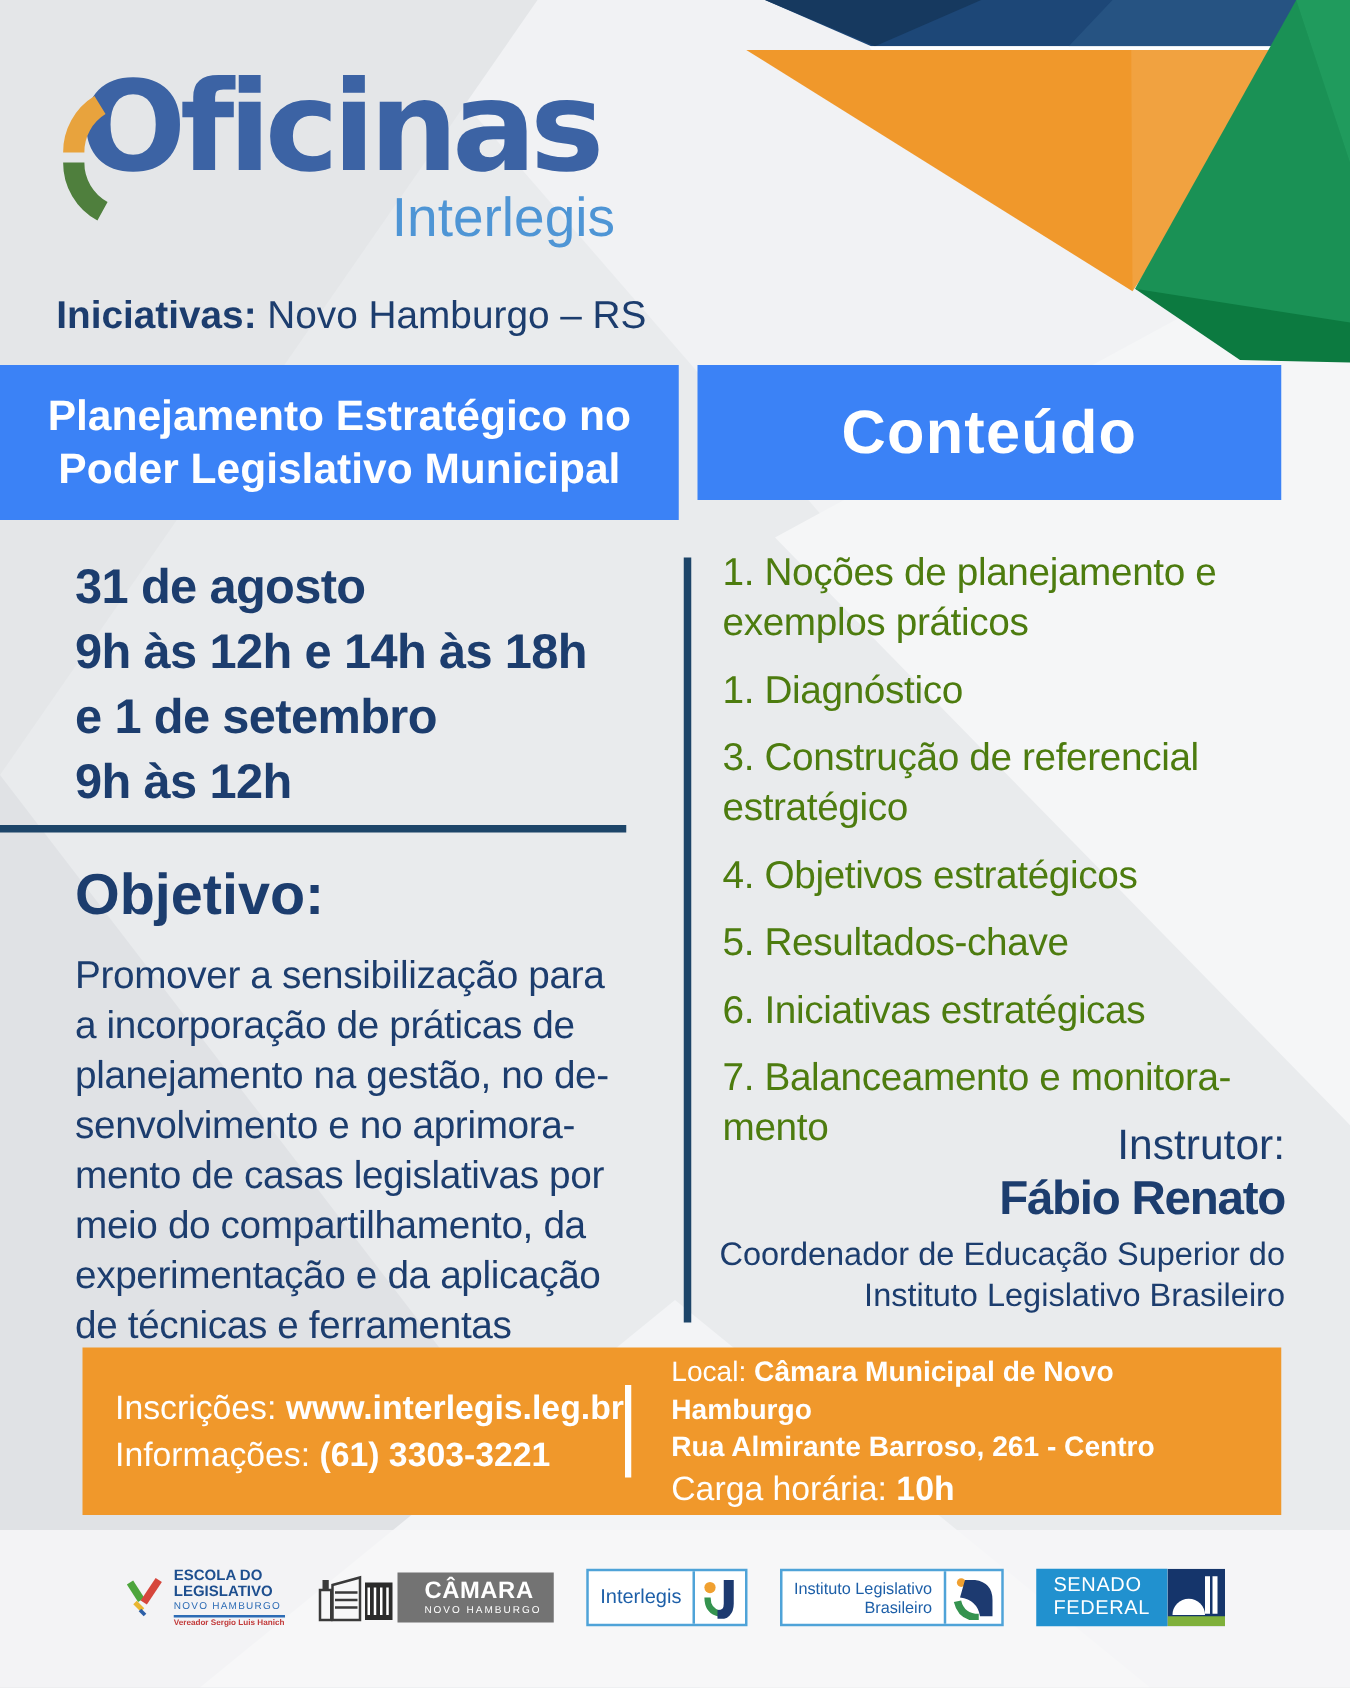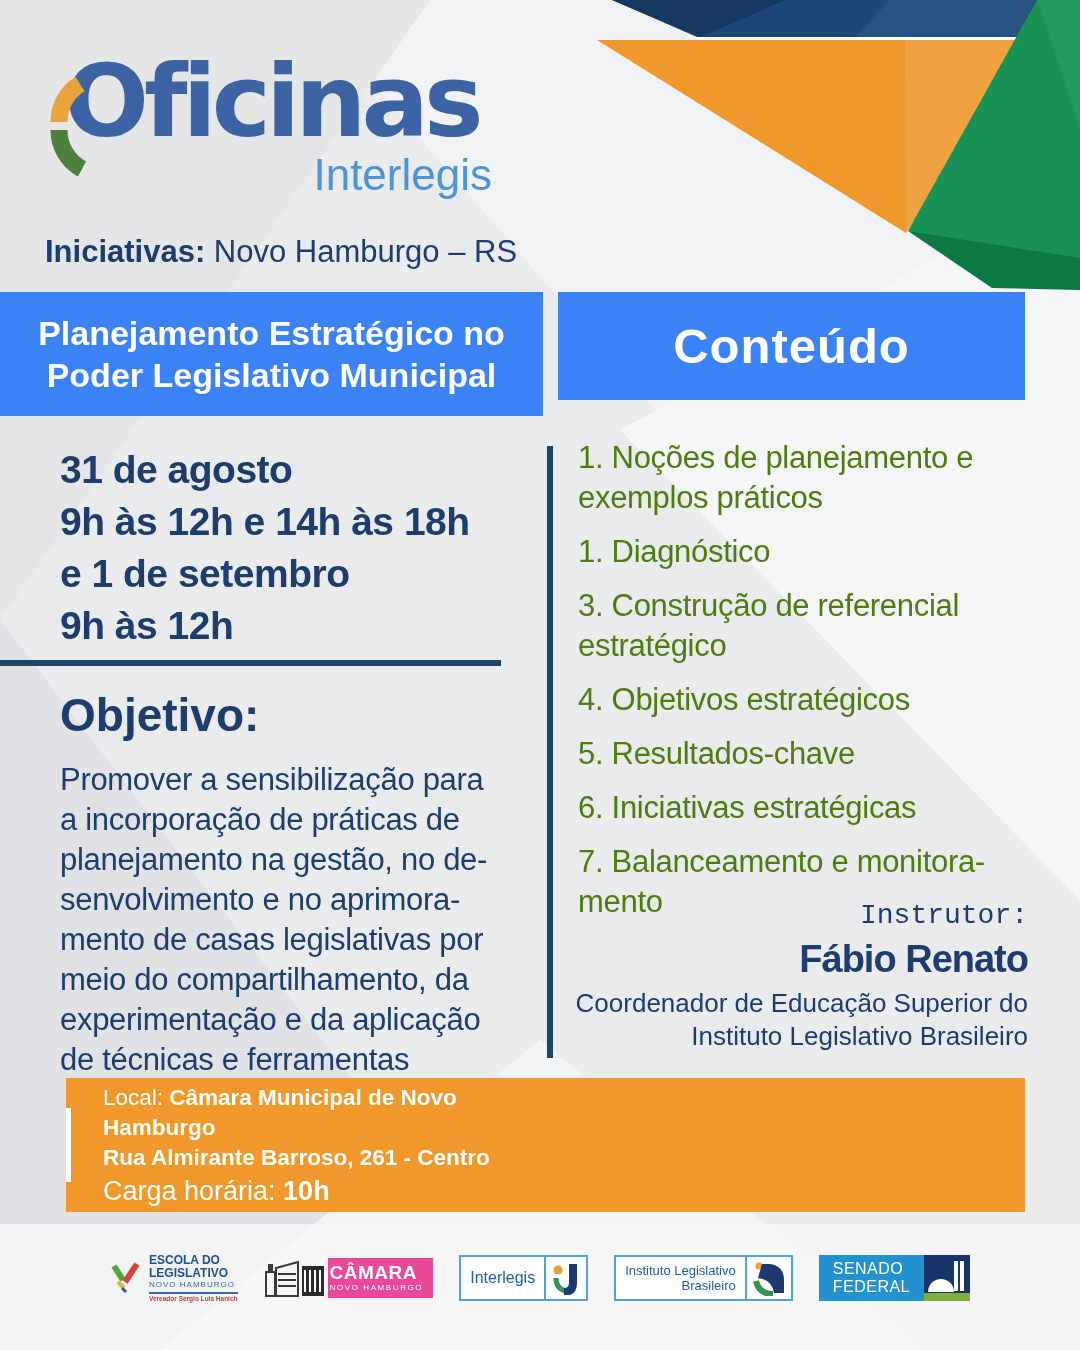--- a/index.html
+++ b/index.html
@@ -26,41 +26,41 @@
   .underline{position:absolute;left:0;top:660px;width:501px;height:6px;background:#1D4569;}
   .divider-v{position:absolute;left:547px;top:446px;width:6px;height:612px;background:#1D4569;}
   .objetivo-title{position:absolute;left:60px;top:688px;font-size:46px;font-weight:bold;color:#1C3D6E;}
   .objetivo-text{position:absolute;left:60px;top:760px;width:488px;font-size:31px;
     line-height:40px;color:#1C3D6E;white-space:pre-line;letter-spacing:-0.3px;}
   
   .content-list{position:absolute;left:578px;top:438px;width:452px;}
   .content-item{font-size:31px;line-height:40px;color:#4d7c0f;margin-bottom:14px;
     white-space:pre-line;letter-spacing:-0.3px;}
   .instructor{position:absolute;left:560px;top:896px;width:468px;text-align:right;color:#1C3D6E;}
-  .i-label{font-size:28px;line-height:40px;font-family:Liberation Mono, monospace;}
+  .i-label{font-size:34px;line-height:40px;}
   .i-name{font-size:38px;line-height:46px;font-weight:bold;letter-spacing:-1px;}
   .i-role{font-size:26px;line-height:33px;margin-top:5px;white-space:pre-line;}
   
   .info-bar{position:absolute;left:66px;top:1078px;width:959px;height:134px;background:#F0982B;
     display:flex;align-items:center;color:#fff;}
   .info-left{margin-left:26px;width:408px;font-size:27px;line-height:38px;}
   .info-divider{width:5px;height:74px;background:#fff;}
   .info-right{margin-left:32px;width:460px;}
   .info-right .sm{font-size:22.5px;line-height:30px;}
   .info-right .carga{font-size:27px;line-height:34px;margin-top:1px;}
   
   .footer{position:absolute;left:0;top:1254px;width:1080px;display:flex;
     justify-content:center;align-items:center;gap:26px;}
   .logo-block{display:flex;align-items:center;}
   .escola-text{margin-left:7px;line-height:1;}
   .escola-l1{font-size:12px;font-weight:bold;color:#1E4F8F;line-height:13px;}
   .escola-l3{font-size:8px;color:#2D6CB5;letter-spacing:1px;line-height:10px;
     border-bottom:2px solid #2D6CB5;padding-bottom:2px;}
   .escola-l4{font-size:6.5px;color:#C23B3B;margin-top:2px;font-weight:bold;}
-  .camara-box{background:#ec4899;color:#fff;padding:5px 10px 6px 2px;margin-left:2px;line-height:1;}
+  .camara-box{background:#737373;color:#fff;padding:5px 10px 6px 22px;margin-left:2px;line-height:1;}
   .camara-l1{font-size:19px;font-weight:bold;letter-spacing:0.5px;}
   .camara-l2{font-size:8px;letter-spacing:1.6px;margin-top:2px;}
   .blue-box{border:2px solid #4FA3D8;background:#fff;display:flex;align-items:stretch;height:42px;}
   .blue-box .lbl{display:flex;align-items:center;padding:0 9px;color:#1D5FA8;
     border-right:2px solid #4FA3D8;}
   .interlegis-lbl{font-size:16px;}
   .ilb-lbl{font-size:13px;line-height:15px;text-align:right;white-space:pre-line;}
   .blue-box .ico{display:flex;align-items:center;justify-content:center;padding:0 5px;}
   .senado-box{background:#2191CF;color:#fff;display:flex;align-items:center;height:46px;padding:0 14px;}
   .senado-lbl{font-size:16px;font-weight:normal;line-height:18px;letter-spacing:0.5px;white-space:pre-line;}
@@ -135,20 +135,24 @@
   </div>
 
   <div class="instructor">
     <div class="i-label">Instrutor:</div>
     <div class="i-name">Fábio Renato</div>
     <div class="i-role">Coordenador de Educação Superior do
 Instituto Legislativo Brasileiro</div>
   </div>
 
   <div class="info-bar">
+    <div class="info-left">
+      <div><span>Inscrições: </span><span class="b">www.interlegis.leg.br</span></div>
+      <div><span>Informações: </span><span class="b">(61) 3303-3221</span></div>
+    </div>
     <div class="info-divider"></div>
     <div class="info-right">
       <div class="sm"><span>Local: </span><span class="b">Câmara Municipal de Novo Hamburgo</span></div>
       <div class="sm b">Rua Almirante Barroso, 261 - Centro</div>
       <div class="carga"><span>Carga horária: </span><span class="b">10h</span></div>
     </div>
   </div>
 
   <div class="footer">
 

